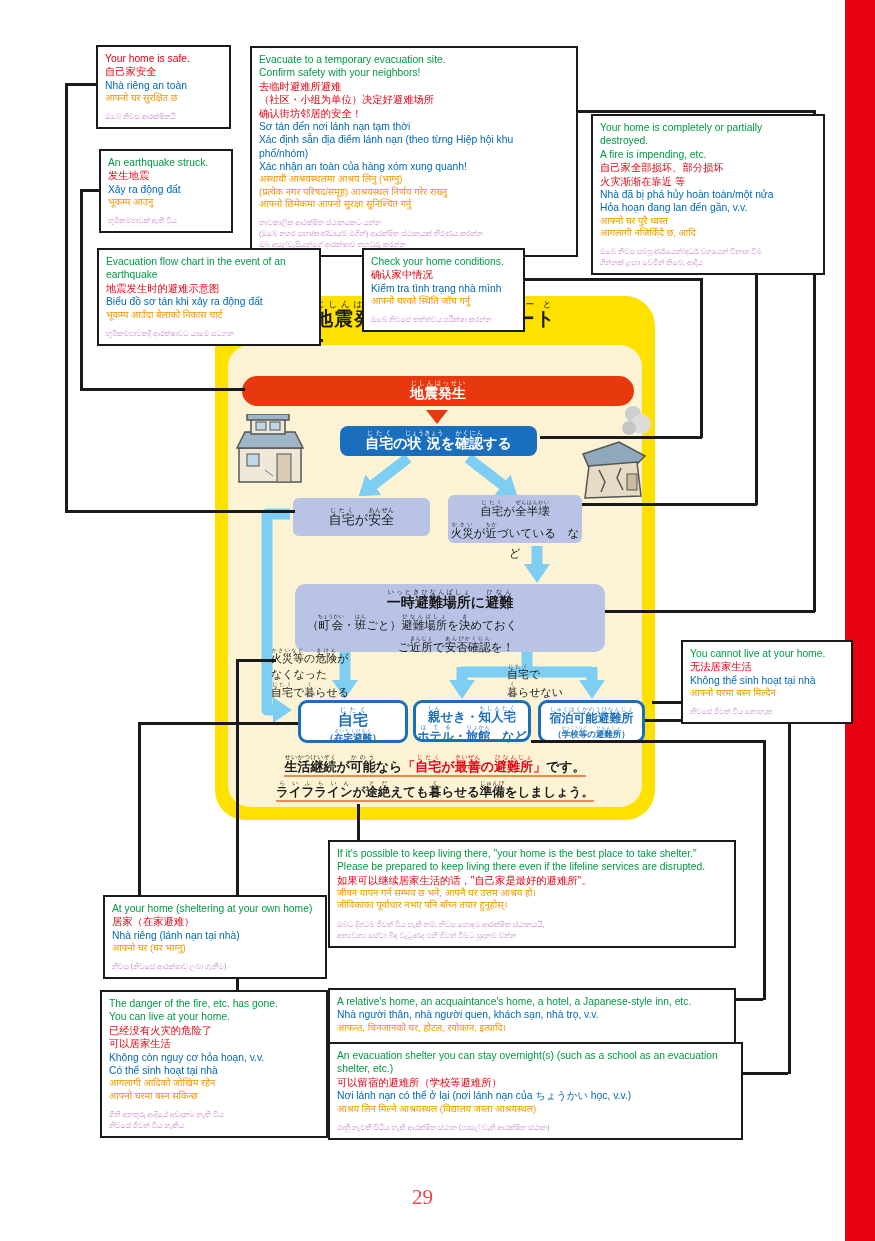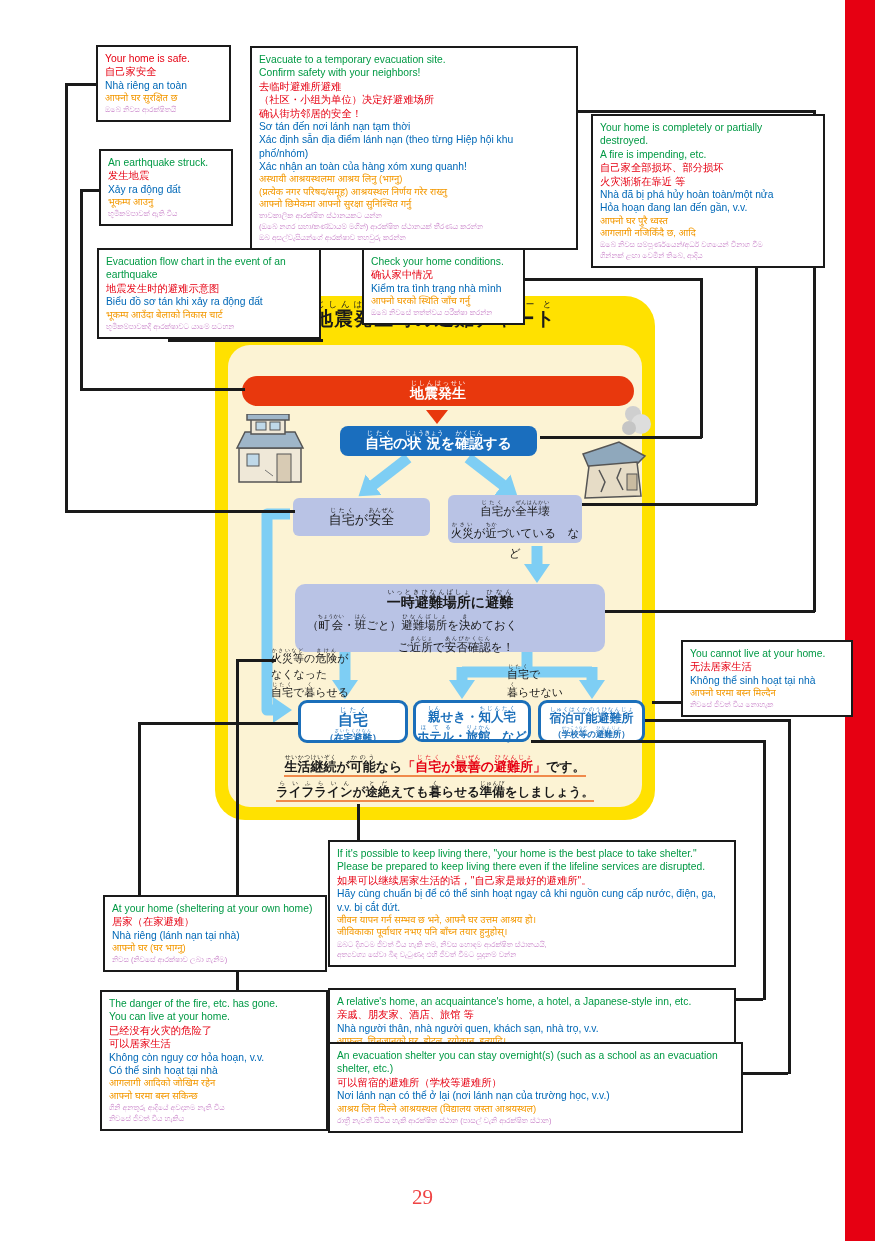--- a/index.html
+++ b/index.html
@@ -7,21 +7,21 @@
         font-family:"Liberation Sans","DejaVu Sans",sans-serif;}
   .redbar{position:absolute;right:0;top:0;width:30px;height:1241px;background:#E60012;}
   
   .callout{position:absolute;background:#fff;border:2.5px solid #1a1a1a;padding:5px 11px 4px 7px;z-index:10;}
   .ln{font-size:10.3px;line-height:1.3;white-space:pre-wrap;}
   .ln.g{color:#009944;}
   .ln.r{color:#E60012;}
   .ln.b{color:#0068B7;}
   .ln.o{color:#F39800;font-size:9.5px;}
   .ln.p{color:#C882C8;font-size:7.5px;line-height:1.45;}
-  .ln.o + .ln.p{margin-top:1px;}
+  .ln.o + .ln.p{margin-top:8px;font-family:Liberation Serif, serif;}
   
   .cn{position:absolute;background:#1a1a1a;z-index:5;}
   
   .fc{position:absolute;left:215px;top:296px;width:440px;height:524px;background:#FFE100;border-radius:30px;z-index:1;}
   .fc-inner{position:absolute;left:13px;top:49px;width:414px;height:462px;background:#FCF3D4;border-radius:22px;}
   .fc-title{position:absolute;left:0;top:4px;width:100%;text-align:center;font-size:19px;font-weight:bold;color:#1a1a1a;letter-spacing:1px;z-index:3;}
   ruby rt{font-size:0.45em;font-weight:normal;letter-spacing:0;}
   .banner{position:absolute;text-align:center;color:#fff;font-weight:bold;font-size:14px;z-index:3;}
   .banner-red{left:27px;top:80px;width:392px;height:30px;background:#E8380D;border-radius:15px;line-height:34px;}
   .banner-blue{left:125px;top:130px;width:197px;height:30px;background:#1A6EBE;border-radius:8px;line-height:34px;}
@@ -138,56 +138,54 @@
   <div class="callout" style="left:681px;top:640px;width:150px;">
       <div class="ln g">You cannot live at your home.</div>
       <div class="ln r">无法居家生活</div>
       <div class="ln b">Không thể sinh hoạt tại nhà</div>
       <div class="ln o">आफ्नो घरमा बस्न मिल्दैन</div>
       <div class="ln p">නිවසේ ජීවත් විය නොහැක</div>
     </div>
   <div class="callout" style="left:328px;top:840px;width:386px;">
       <div class="ln g">If it's possible to keep living there, "your home is the best place to take shelter." Please be prepared to keep living there even if the lifeline services are disrupted.</div>
       <div class="ln r">如果可以继续居家生活的话，"自己家是最好的避难所"。</div>
-      <div class="ln b">Hãy cùng chuẩn bị để có thể sinh hoạt ngay cả khi nguồn cung cấp nước, điện, ga, v.v. bị cắt đứt.</div>
       <div class="ln o">जीवन यापन गर्न सम्भव छ भने, आफ्नै घर उत्तम आश्रय हो।</div>
       <div class="ln o">जीविकाका पूर्वाधार नभए पनि बाँच्न तयार हुनुहोस्।</div>
       <div class="ln p">ඔබට දිගටම ජීවත් විය හැකි නම්, නිවස හොඳම ආරක්ෂිත ස්ථානයයි,</div>
       <div class="ln p">අත්‍යවශ්‍ය සේවා බිඳ වැටුණද එහි ජීවත් වීමට සූදානම් වන්න</div>
     </div>
   <div class="callout" style="left:103px;top:895px;width:202px;">
       <div class="ln g">At your home (sheltering at your own home)</div>
       <div class="ln r">居家（在家避难）</div>
       <div class="ln b">Nhà riêng (lánh nạn tại nhà)</div>
       <div class="ln o">आफ्नो घर (घर भाग्नु)</div>
       <div class="ln p">නිවස (නිවසේ ආරක්ෂාව ලබා ගැනීම)</div>
     </div>
   <div class="callout" style="left:328px;top:988px;width:386px;">
       <div class="ln g">A relative's home, an acquaintance's home, a hotel, a Japanese-style inn, etc.</div>
-      <div class="ln r">亲戚、朋友家、酒店、旅馆 等</div>
       <div class="ln b">Nhà người thân, nhà người quen, khách sạn, nhà trọ, v.v.</div>
       <div class="ln o">आफन्त, चिनजानको घर, होटल, रयोकान, इत्यादि।</div>
       <div class="ln p">ඥාතීන්ගේ, හිතවතුන්ගේ නිවස, හෝටලයක්, තානායමක් ආදිය</div>
     </div>
   <div class="callout" style="left:100px;top:990px;width:206px;">
       <div class="ln g">The danger of the fire, etc. has gone.</div>
       <div class="ln g">You can live at your home.</div>
       <div class="ln r">已经没有火灾的危险了</div>
       <div class="ln r">可以居家生活</div>
       <div class="ln b">Không còn nguy cơ hỏa hoạn, v.v.</div>
       <div class="ln b">Có thể sinh hoạt tại nhà</div>
       <div class="ln o">आगलागी आदिको जोखिम रहेन</div>
       <div class="ln o">आफ्नो घरमा बस्न सकिन्छ</div>
       <div class="ln p">ගිනි අනතුරු ආදියේ අවදානම නැති විය</div>
       <div class="ln p">නිවසේ ජීවත් විය හැකිය</div>
     </div>
   <div class="callout" style="left:328px;top:1042px;width:393px;">
       <div class="ln g">An evacuation shelter you can stay overnight(s) (such as a school as an evacuation shelter, etc.)</div>
       <div class="ln r">可以留宿的避难所（学校等避难所）</div>
-      <div class="ln b">Nơi lánh nạn có thể ở lại (nơi lánh nạn của trường học, v.v.)</div>
+      <div class="ln b">Nơi lánh nạn có thể ở lại (nơi lánh nạn của ちょうかい học, v.v.)</div>
       <div class="ln o">आश्रय लिन मिल्ने आश्रयस्थल (विद्यालय जस्ता आश्रयस्थल)</div>
       <div class="ln p">රාත්‍රී නැවතී සිටිය හැකි ආරක්ෂිත ස්ථාන (පාසල් වැනි ආරක්ෂිත ස්ථාන)</div>
     </div>
 
   <div class="fc">
     <div class="fc-inner"></div>
     <div class="fc-title"><ruby>地震発生時<rt>じしんはっせいじ</rt></ruby>の<ruby>避難チャート<rt>ひなんちゃーと</rt></ruby></div>
 
     <svg class="arrows" viewBox="0 0 440 524">
       <defs>

